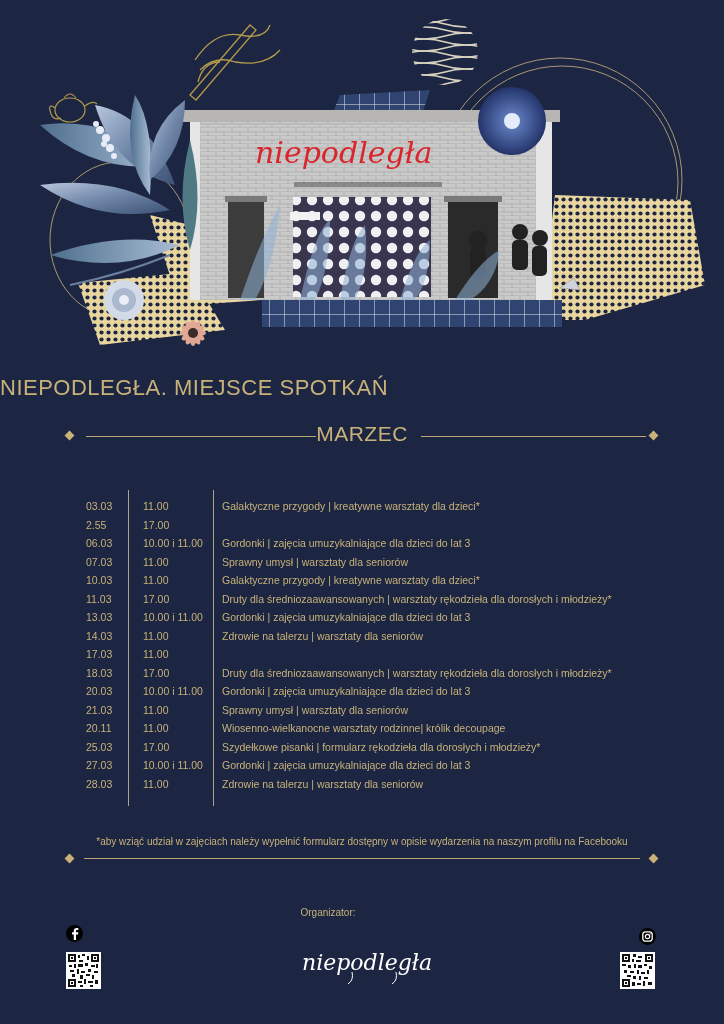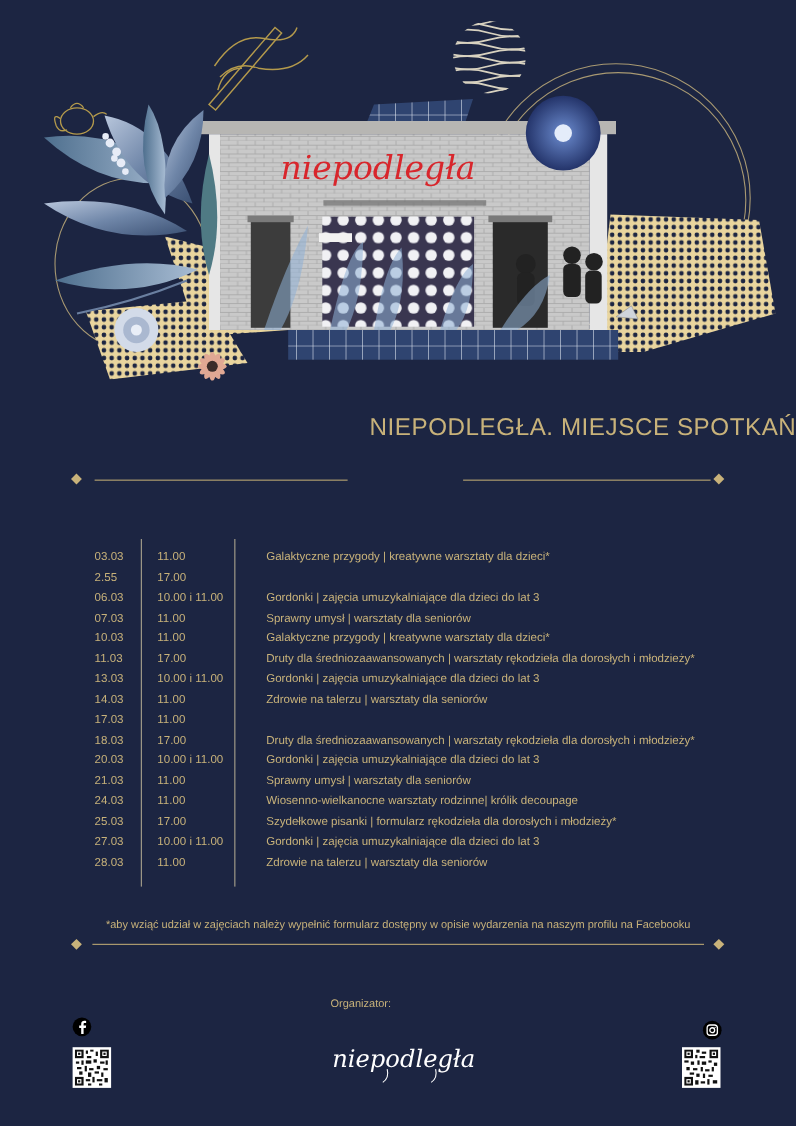--- a/index.html
+++ b/index.html
@@ -4,34 +4,34 @@
 <style>
   * { box-sizing: border-box; margin: 0; padding: 0; }
   html, body { width: 724px; height: 1024px; background: #1c2542; overflow: hidden; }
   body { position: relative; font-family: "Liberation Sans", "DejaVu Sans", sans-serif; color: #c8b27a; }
 
   
   .collage { position: absolute; left: 0; top: 0; width: 724px; height: 365px; }
   .collage svg { position: absolute; left: 0; top: 0; }
 
   
-  .title { position: absolute; top: 375px; left: 0; width: 724px; text-align: right;
+  .title { position: absolute; top: 375px; left: 0; width: 724px; text-align: left;
            font-size: 22px; letter-spacing: 0.5px; color: #c8b27a; font-weight: normal; }
   .month-row { position: absolute; top: 422px; left: 66px; width: 592px; height: 28px; }
   .month-row .diamond { position: absolute; top: 10px; width: 7px; height: 7px; background: #c8b27a; transform: rotate(45deg); }
   .month-row .line { position: absolute; top: 14px; height: 1px; background: #b9a673; }
   .month-label { position: absolute; left: 0; width: 592px; top: 0; text-align: center; font-size: 21px; color: #c8b27a; letter-spacing: 0.5px; }
 
   
   .schedule { position: absolute; left: 0; top: 500px; width: 724px; }
   .vdiv { position: absolute; width: 1px; background: #aaa38e; top: 490px; height: 316px; }
   .row { position: absolute; left: 0; width: 724px; height: 18.5px; font-size: 10.5px; color: #c8b27a; white-space: nowrap; }
   .row .date { position: absolute; left: 86px; }
   .row .time { position: absolute; left: 143px; }
-  .row .event { position: absolute; left: 222px; margin-left: 20px; }
+  .row .event { position: absolute; left: 222px; }
 
   
   .footnote { position: absolute; top: 836px; left: 0; width: 724px; text-align: center; font-size: 10px; color: #c8b27a; }
   .foot-row { position: absolute; top: 852px; left: 66px; width: 592px; height: 14px; }
   .foot-row .diamond { position: absolute; top: 3px; width: 7px; height: 7px; background: #c8b27a; transform: rotate(45deg); }
   .foot-row .line { position: absolute; top: 6px; left: 18px; width: 556px; height: 1px; background: #b9a673; }
 
   
   .organizer-label { position: absolute; top: 907px; left: 0; width: 656px; text-align: center; font-size: 10px; color: #c8b27a; }
   .logo { position: absolute; top: 942px; left: 296px; width: 140px; height: 45px; }
@@ -202,20 +202,21 @@
 
     <path d="M560 288 l14 -10 l6 12 z" fill="#cfd4dc" stroke="#888" stroke-width="0.5"></path>
   </svg>
 </div>
 
 <h1 class="title">NIEPODLEGŁA. MIEJSCE SPOTKAŃ</h1>
 
 <div class="month-row">
   <span class="diamond" style="left:0;"></span>
   <span class="line" style="left:20px; width:230px;"></span>
+  <span class="month-label">MARZEC</span>
   <span class="line" style="left:355px; width:225px;"></span>
   <span class="diamond" style="left:584px;"></span>
 </div>
 
 <div class="vdiv" style="left:128px;"></div>
 <div class="vdiv" style="left:213px;"></div>
 
 <div class="schedule">
   <div class="row" style="top:0px">
       <span class="date">03.03</span>
@@ -269,21 +270,21 @@
       <span class="date">20.03</span>
       <span class="time">10.00 i 11.00</span>
       <span class="event">Gordonki | zajęcia umuzykalniające dla dzieci do lat 3</span>
     </div>
   <div class="row" style="top:203.5px">
       <span class="date">21.03</span>
       <span class="time">11.00</span>
       <span class="event">Sprawny umysł | warsztaty dla seniorów</span>
     </div>
   <div class="row" style="top:222px">
-      <span class="date">24.03</span>
+      <span class="date">20.11</span>
       <span class="time">11.00</span>
       <span class="event">Wiosenno-wielkanocne warsztaty rodzinne| królik decoupage</span>
     </div>
   <div class="row" style="top:240.5px">
       <span class="date">25.03</span>
       <span class="time">17.00</span>
       <span class="event">Szydełkowe pisanki | formularz rękodzieła dla dorosłych i młodzieży*</span>
     </div>
   <div class="row" style="top:259px">
       <span class="date">27.03</span>

